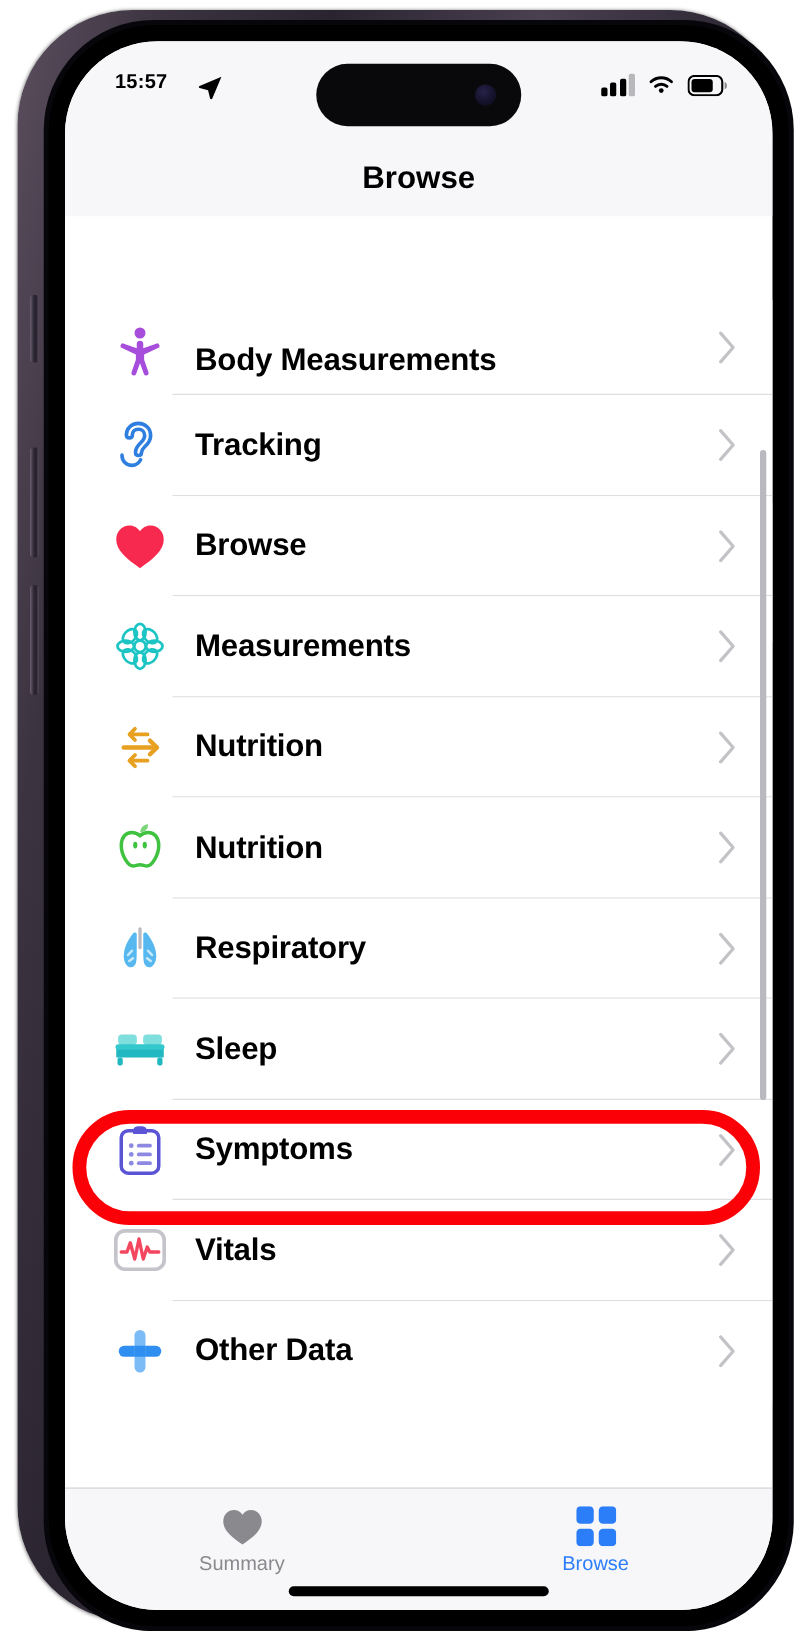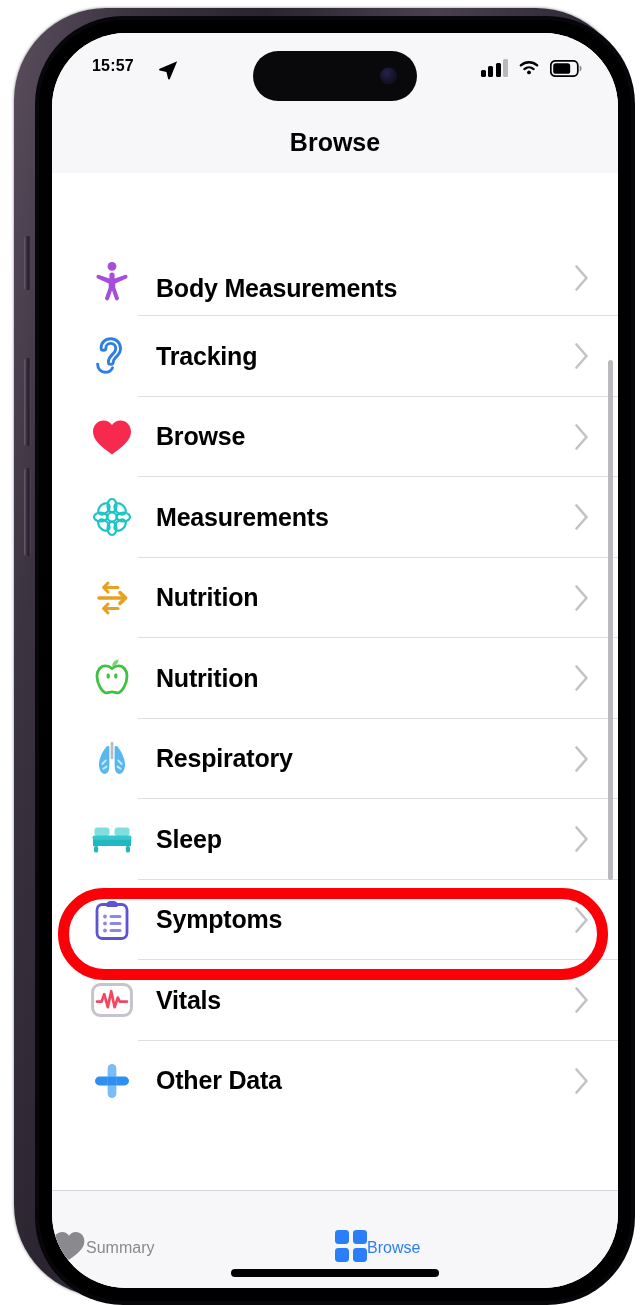--- a/index.html
+++ b/index.html
@@ -176,21 +176,21 @@
   
   #tab-bar {
     position: absolute; left: 0; bottom: 0;
     width: 566px; height: 98px;
     background: #f7f7f9;
     border-top: 1px solid #d6d6da;
     display: flex;
   }
   .tab {
     flex: 1;
-    display: flex; 
+    display: flex; flex-direction: column;
     align-items: center; justify-content: flex-start;
     padding-top: 12px;
   }
   .tab-icon { height: 36px; display: flex; align-items: center; }
   .tab-label { font-size: 16px; margin-top: 4px; }
   .tab-inactive .tab-label { color: #8a8a8e; }
   .tab-active .tab-label { color: #2c7ef8; }
 
   #home-indicator {
     position: absolute; left: 50%; transform: translateX(-50%);

